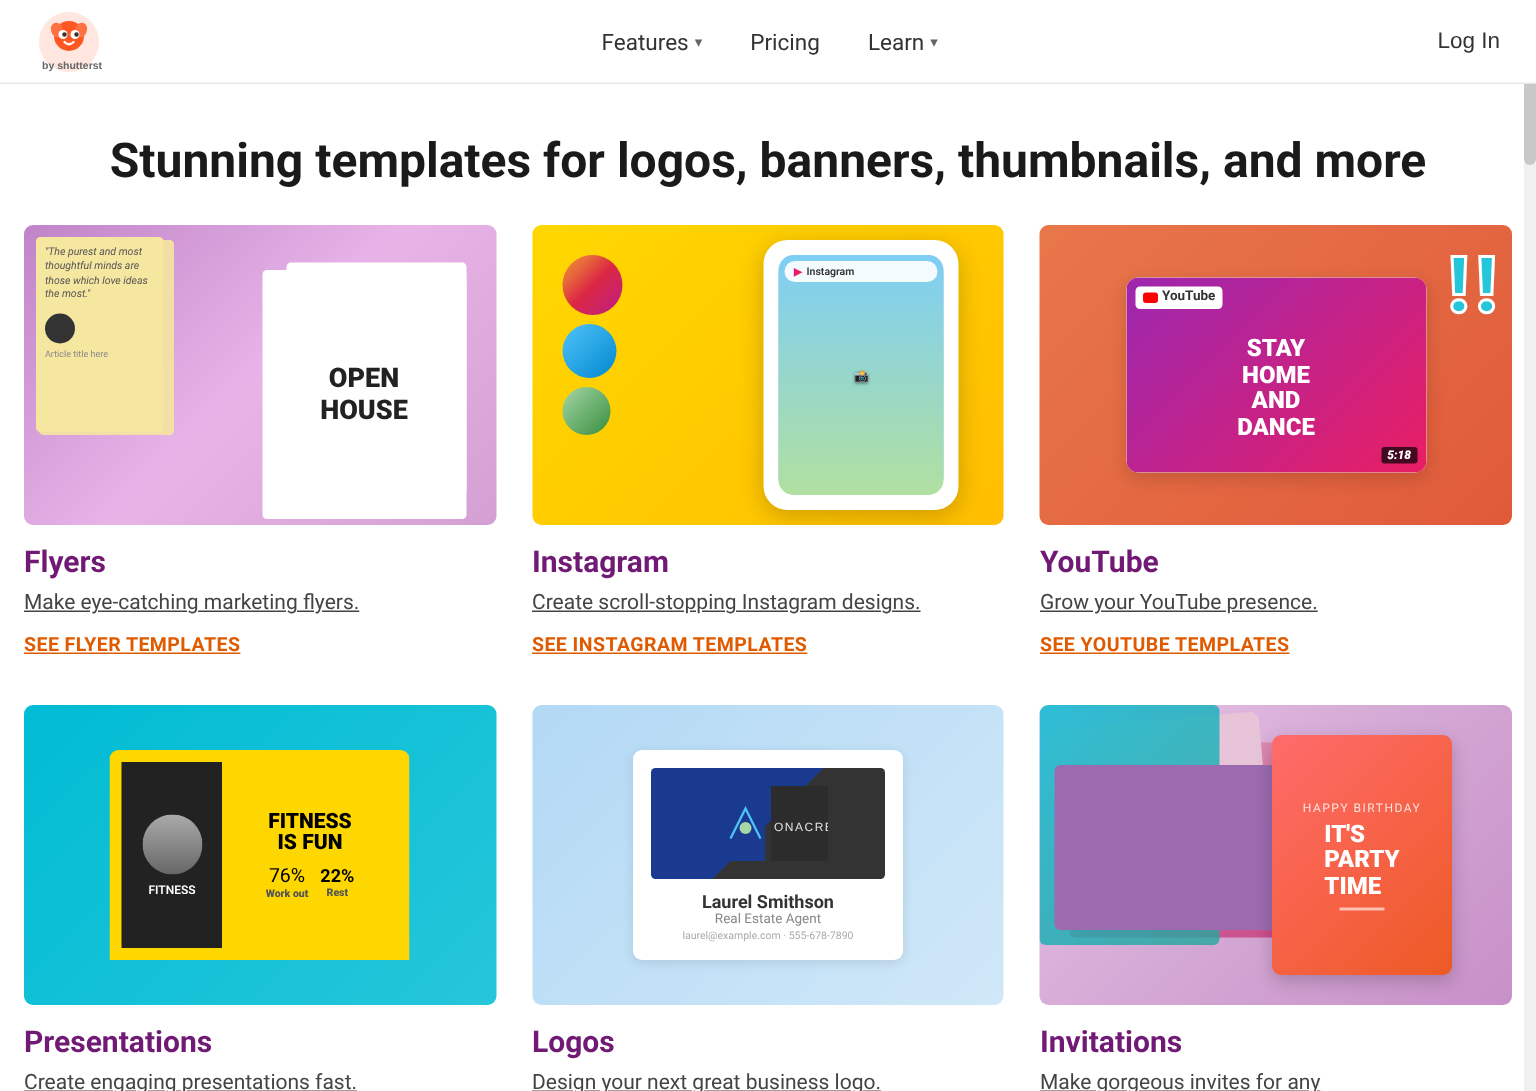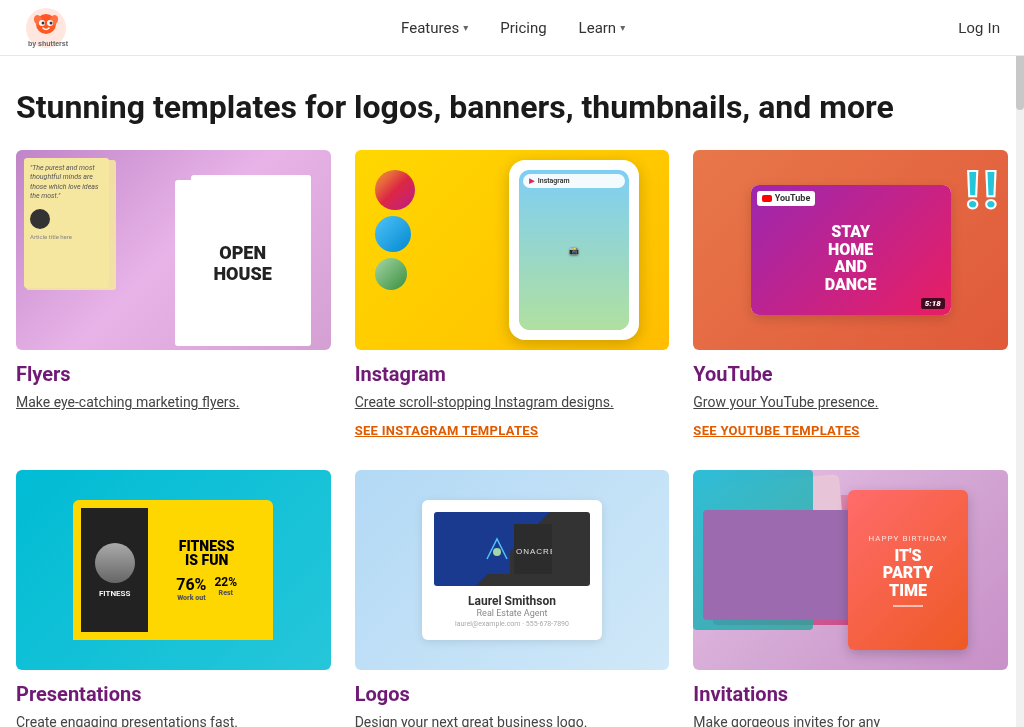--- a/index.html
+++ b/index.html
@@ -69,20 +69,21 @@
     }
 
     
     .main-content {
       max-width: 1024px;
       margin: 0 auto;
       padding: 0 16px;
     }
 
     .page-title {
+      text-align: center;
       font-size: 32px;
       font-weight: 700;
       color: #1a1a1a;
       padding: 32px 0 24px;
       line-height: 1.2;
     }
 
     
     .template-grid {
       display: grid;
@@ -378,21 +379,21 @@
       height: 160px;
       background: linear-gradient(135deg, #ff6b6b 0%, #ee5a24 100%);
       border-radius: 6px;
       display: flex;
       align-items: center;
       justify-content: center;
       flex-direction: column;
       color: #fff;
       font-weight: 900;
       font-size: 14px;
-      text-align: center;
+      text-align: left;
       padding: 10px;
       position: absolute;
       right: 40px;
       z-index: 2;
       box-shadow: 0 4px 12px rgba(0,0,0,0.2);
     }
     .invite-envelope {
       width: 160px;
       height: 120px;
       background: #9b59b6;
@@ -468,20 +469,21 @@
             <span style="font-size:7px;color:#666;margin-top:4px;">TRAVEL, SEPT 5PM<br>123 Main Street</span>
           </div>
           <div style="position:absolute;left:8px;top:8px;width:85px;height:130px;background:#f5e6a0;border-radius:3px;overflow:hidden;display:flex;flex-direction:column;padding:6px;">
             <div style="font-size:7px;color:#555;line-height:1.3;font-style:italic;">"The purest and most thoughtful minds are those which love ideas the most."</div>
             <div style="margin-top:8px;width:20px;height:20px;background:#333;border-radius:50%;"></div>
             <div style="margin-top:4px;font-size:6px;color:#888;">Article title here</div>
           </div>
         </div>
         <h3 class="card-title">Flyers</h3>
         <p class="card-description">Make eye-catching marketing flyers.</p>
+        <a class="card-cta">SEE FLYER TEMPLATES</a>
       </div>
 
       <div class="template-card">
         <div class="card-image img-instagram">
           <div style="position:absolute;left:20px;top:20px;display:flex;gap:6px;flex-direction:column;">
             <div style="width:40px;height:40px;border-radius:50%;background:linear-gradient(135deg,#f09433,#e6683c,#dc2743,#cc2366,#bc1888);"></div>
             <div style="width:36px;height:36px;border-radius:50%;background:linear-gradient(135deg,#4fc3f7,#0288d1);"></div>
             <div style="width:32px;height:32px;border-radius:50%;background:linear-gradient(135deg,#a5d6a7,#388e3c);"></div>
           </div>
           <div class="phone-mock">
@@ -537,21 +539,21 @@
                       <div style="width:100%;height:100%;background:linear-gradient(180deg,#aaa 0%,#666 100%);"></div>
                     </div>
                     <div style="color:#fff;font-size:8px;font-weight:600;">FITNESS</div>
                   </div>
                 </div>
                 <div style="flex:2;background:#ffd700;display:flex;align-items:center;justify-content:center;padding:8px;">
                   <div style="text-align:center;">
                     <div style="font-size:14px;font-weight:900;color:#000;line-height:1;">FITNESS<br>IS FUN</div>
                     <div style="display:flex;gap:8px;margin-top:8px;justify-content:center;">
                       <div style="text-align:center;">
-                        <div style="font-size:16px;font-weight:700;">76%</div>
+                        <div style="font-size:13px;font-weight:400;">76%</div>
                         <div style="font-size:7px;color:#555;">Work out</div>
                       </div>
                       <div style="text-align:center;">
                         <div style="font-size:12px;font-weight:700;">22%</div>
                         <div style="font-size:7px;color:#555;">Rest</div>
                       </div>
                     </div>
                   </div>
                 </div>
               </div>

